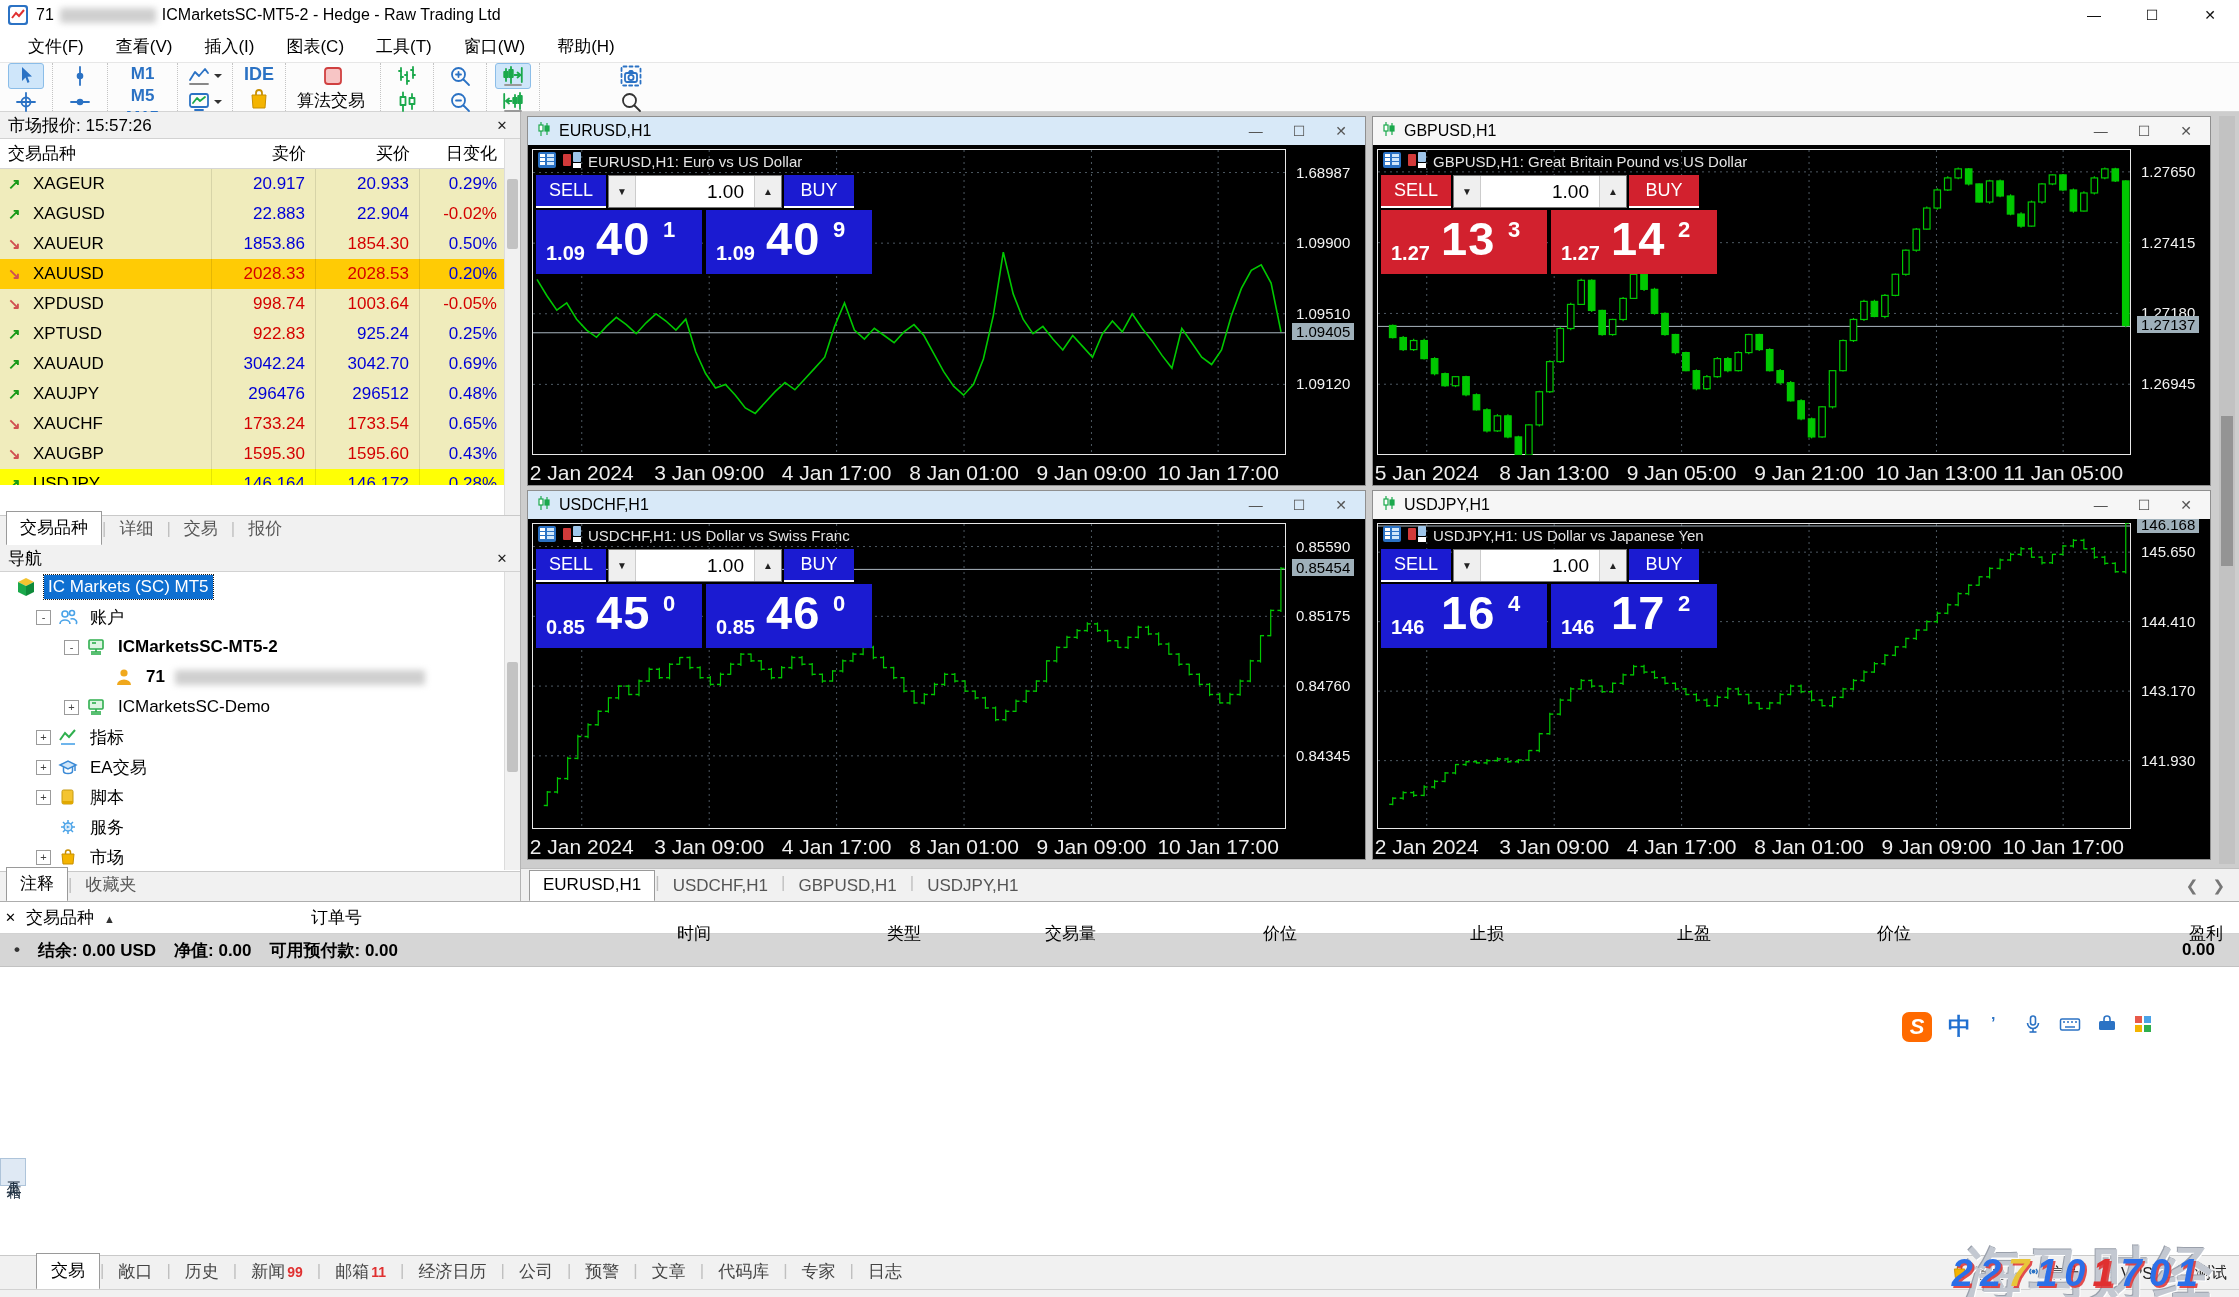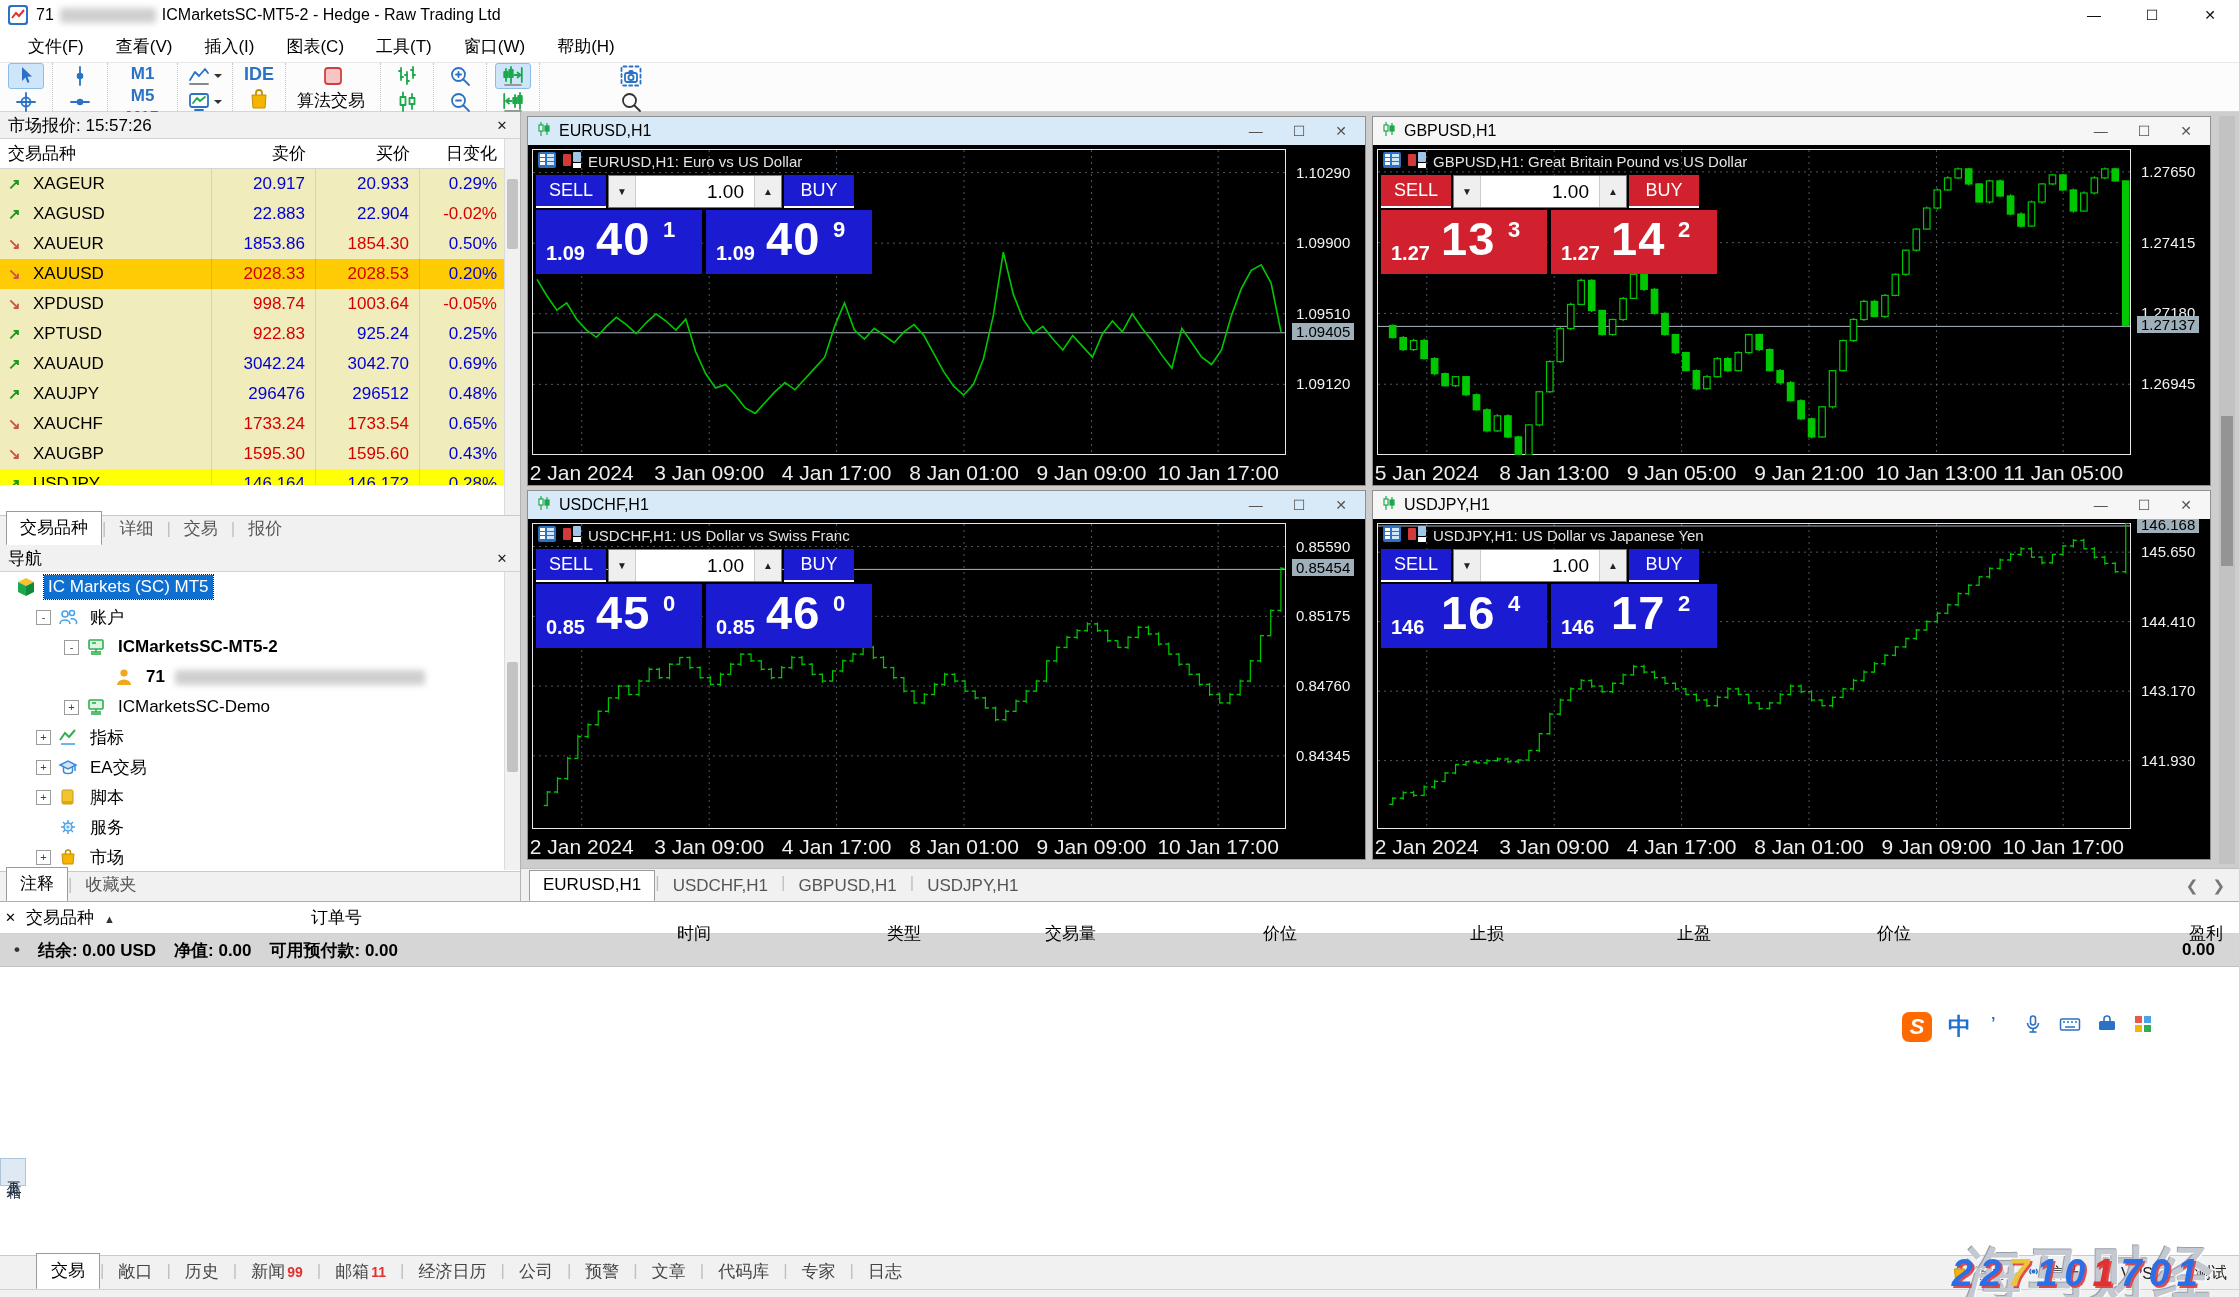--- a/index.html
+++ b/index.html
@@ -682,21 +682,21 @@
           <line x1="1" y1="235.3846153846157" x2="753" y2="235.3846153846157" stroke="#4d5862" stroke-dasharray="2,4" stroke-width="1"></line>
           <line x1="49.764" y1="1" x2="49.764" y2="305" stroke="#4d5862" stroke-dasharray="2,4" stroke-width="1"></line>
           <line x1="177.19" y1="1" x2="177.19" y2="305" stroke="#4d5862" stroke-dasharray="2,4" stroke-width="1"></line>
           <line x1="304.61600000000004" y1="1" x2="304.61600000000004" y2="305" stroke="#4d5862" stroke-dasharray="2,4" stroke-width="1"></line>
           <line x1="432.042" y1="1" x2="432.042" y2="305" stroke="#4d5862" stroke-dasharray="2,4" stroke-width="1"></line>
           <line x1="559.468" y1="1" x2="559.468" y2="305" stroke="#4d5862" stroke-dasharray="2,4" stroke-width="1"></line>
           <line x1="686.14" y1="1" x2="686.14" y2="305" stroke="#4d5862" stroke-dasharray="2,4" stroke-width="1"></line>
           <line x1="1" y1="183.7810650887578" x2="753" y2="183.7810650887578" stroke="#aab6c0" stroke-width="1"></line>
           <polyline points="5.0,130.4 14.9,146.7 24.8,161.1 34.7,153.9 44.6,170.2 54.6,181.1 64.5,188.3 74.4,177.4 84.3,168.4 94.3,175.6 104.2,184.7 114.1,173.8 124.0,164.8 133.9,172.0 143.9,181.1 153.8,170.2 163.7,202.8 173.6,224.5 183.5,239.0 193.5,235.4 203.4,246.2 213.3,258.9 223.2,264.4 233.1,253.5 243.1,242.6 253.0,233.6 262.9,240.8 272.8,230.0 282.8,219.1 292.7,208.2 302.6,177.4 312.5,153.9 322.4,181.1 332.4,190.1 342.3,179.3 352.2,186.5 362.1,193.7 372.0,182.9 382.0,175.6 391.9,186.5 401.8,204.6 411.7,222.7 421.6,237.2 431.6,246.2 441.5,235.4 451.4,210.0 461.3,166.6 471.3,103.2 481.2,144.9 491.1,170.2 501.0,184.7 510.9,177.4 520.9,190.1 530.8,201.0 540.7,186.5 550.6,197.4 560.5,208.2 570.5,184.7 580.4,172.0 590.3,182.9 600.2,164.8 610.1,179.3 620.1,191.9 630.0,206.4 639.9,219.1 649.8,179.3 659.8,193.7 669.7,208.2 679.6,215.5 689.5,201.0 699.4,166.6 709.4,139.4 719.3,121.3 729.2,115.9 739.1,134.0 749.0,182.9" fill="none" stroke="#00c800" stroke-width="1.6"></polyline>
         </svg>
-        <div class="axis-label" style="top: 18.5385px;">1.10290</div>
+        <div class="axis-label" style="top: 18.5385px;">1.68987</div>
         <div class="axis-label" style="top: 89.1538px;">1.09900</div>
         <div class="axis-label" style="top: 159.769px;">1.09510</div>
         <div class="axis-label" style="top: 230.385px;">1.09120</div>
         <div class="cur-tag" style="top: 177.781px;">1.09405</div>
         <div class="x-label" style="left: 53.764px;">2 Jan 2024</div>
         <div class="x-label" style="left: 181.19px;">3 Jan 09:00</div>
         <div class="x-label" style="left: 308.616px;">4 Jan 17:00</div>
         <div class="x-label" style="left: 436.042px;">8 Jan 01:00</div>
         <div class="x-label" style="left: 563.468px;">9 Jan 09:00</div>
         <div class="x-label" style="left: 690.14px;">10 Jan 17:00</div>

